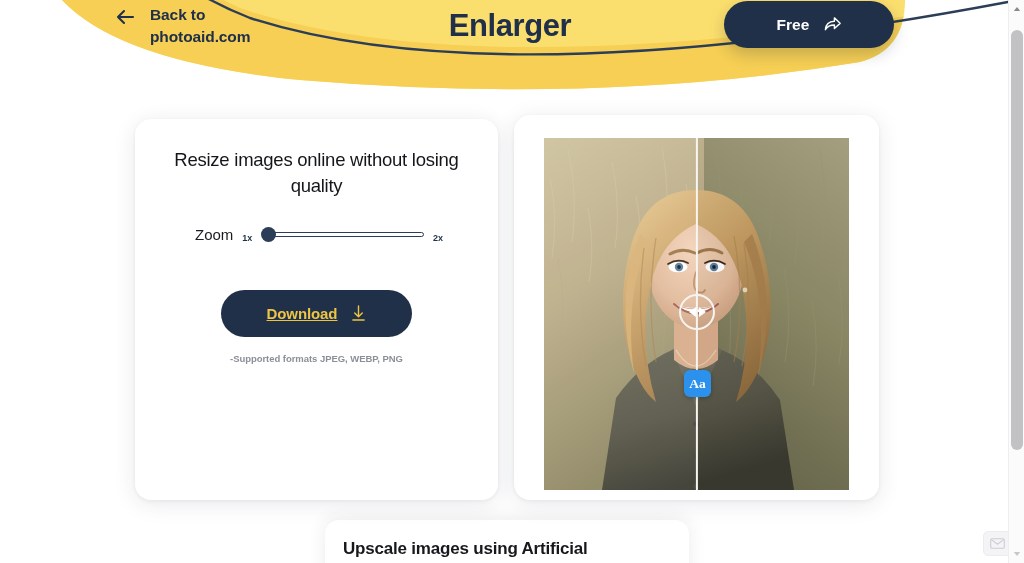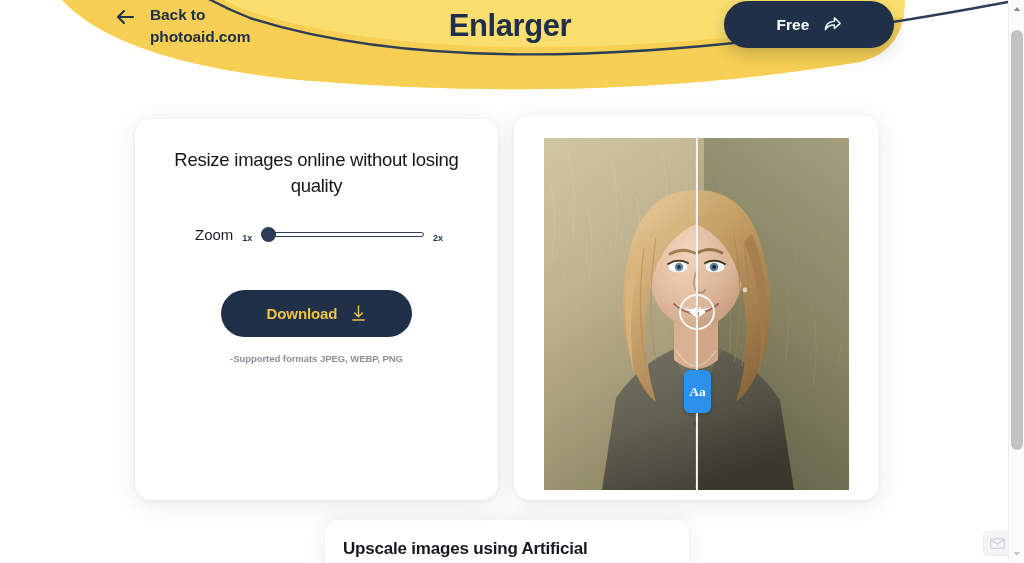--- a/index.html
+++ b/index.html
@@ -198,20 +198,21 @@
     background: #1f3048;
     color: #eec443;
     font-size: 15px;
     font-weight: 700;
     display: flex;
     align-items: center;
     justify-content: center;
     gap: 14px;
     cursor: pointer;
     letter-spacing: -0.1px;
+    text-decoration: underline;
   }
   .dl-icon { width: 15px; height: 17px; display: block; }
 
   .fineprint {
     position: absolute;
     left: 0; top: 232px;
     width: 363px;
     text-align: center;
     font-size: 9.5px;
     font-weight: 600;
@@ -258,21 +259,21 @@
   }
   .tri { width: 0; height: 0; }
   .tri.left  { border-top: 5.5px solid transparent; border-bottom: 5.5px solid transparent; border-right: 7px solid #ffffff; }
   .tri.right { border-top: 5.5px solid transparent; border-bottom: 5.5px solid transparent; border-left: 7px solid #ffffff; }
 
   .aa-badge {
     position: absolute;
     left: 50.2%;
     top: 66%;
     margin-left: -13px;
-    width: 27px; height: 43px;
+    width: 27px; height: 27px;
     border-radius: 6px;
     background: #2b91ed;
     color: #ffffff;
     font-size: 13.5px;
     font-weight: 700;
     display: flex;
     align-items: center;
     justify-content: center;
     z-index: 7;
     cursor: pointer;

